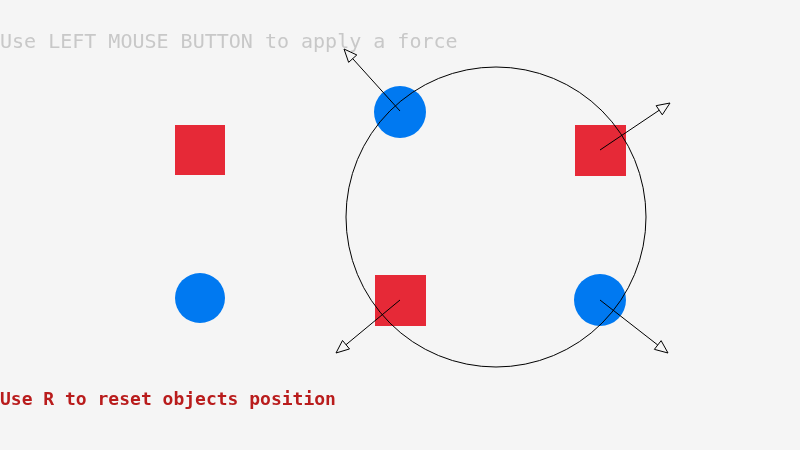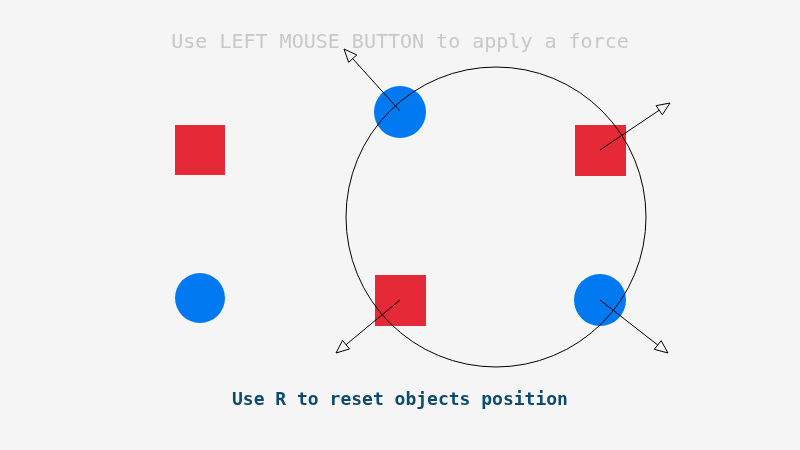--- a/index.html
+++ b/index.html
@@ -17,21 +17,20 @@
   }
   svg.scene {
     position: absolute;
     left: 0;
     top: 0;
   }
   .instruction {
     position: absolute;
     left: 0;
     width: 100%;
-    text-align: center;
     white-space: pre;
     -webkit-user-select: none;
     user-select: none;
   }
   .instruction.top {
     top: 29px;
     font-size: 20px;
     letter-spacing: 0px;
   }
   .instruction.bottom {
@@ -69,14 +68,14 @@
         </g>
         <g>
           <line x1="600" y1="300" x2="657.7465457350061" y2="345.00833711699005" stroke="#000000" stroke-width="1"></line>
           <polygon points="668,353 654.3654575921942,349.34633699833364 661.127633877818,340.67033723564646" fill="none" stroke="#000000" stroke-width="1"></polygon>
         </g>
       </g>
   </svg>
 
   <div class="instruction top" style="color: rgb(200, 200, 200);">Use LEFT MOUSE BUTTON to apply a force</div>
 
-  <div class="instruction bottom" style="color: #0c4a6e;">Use R to reset objects position</div>
+  <div class="instruction bottom" style="color: #b91c1c;">Use R to reset objects position</div>
 </div>
 
 </body></html>

